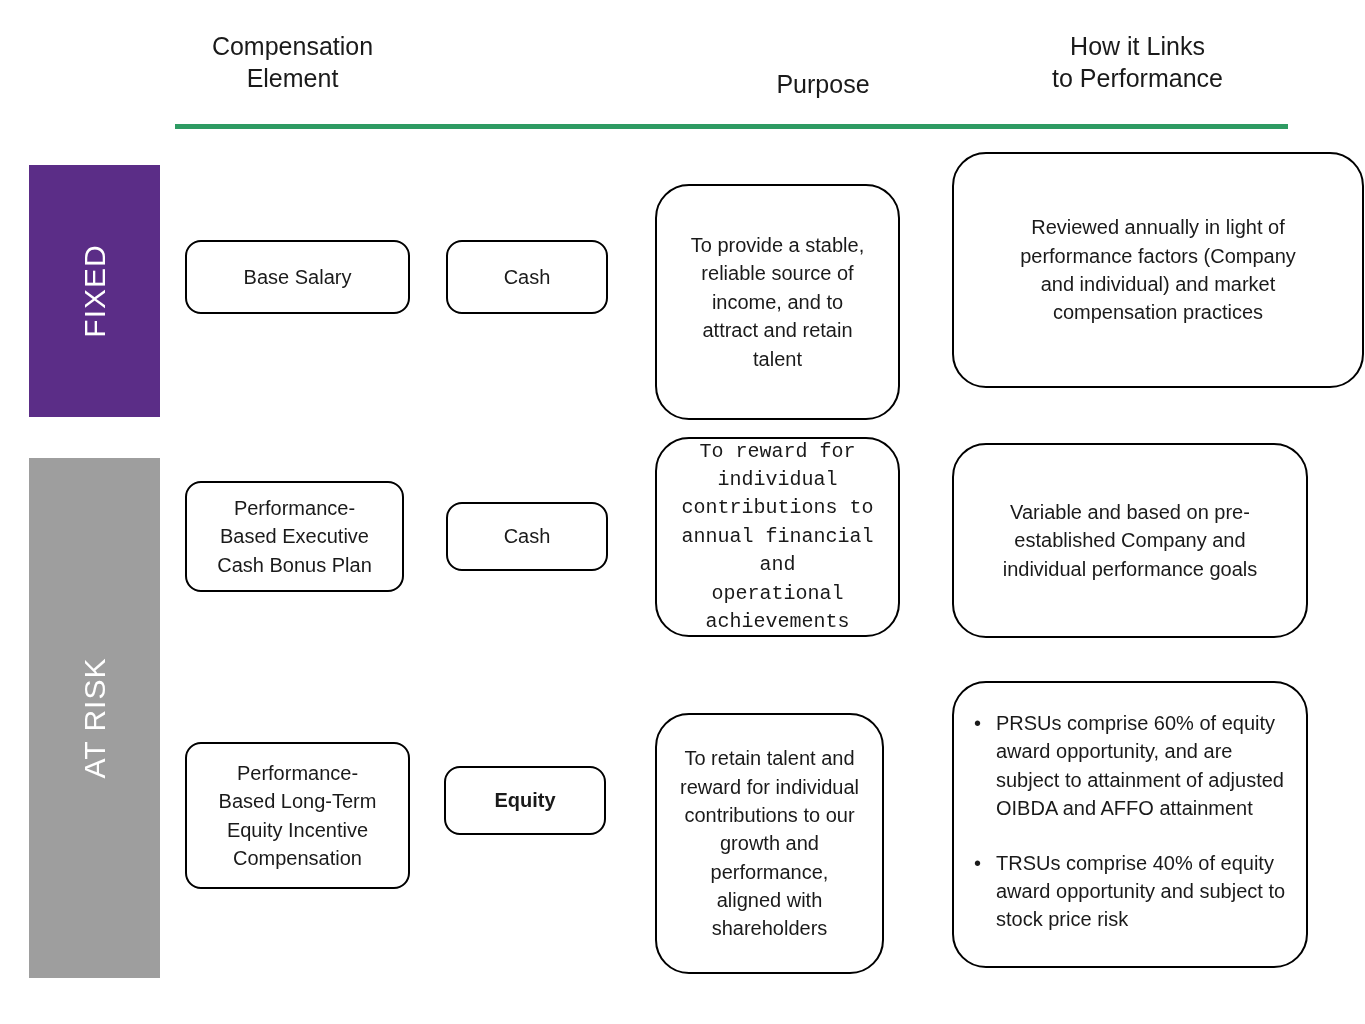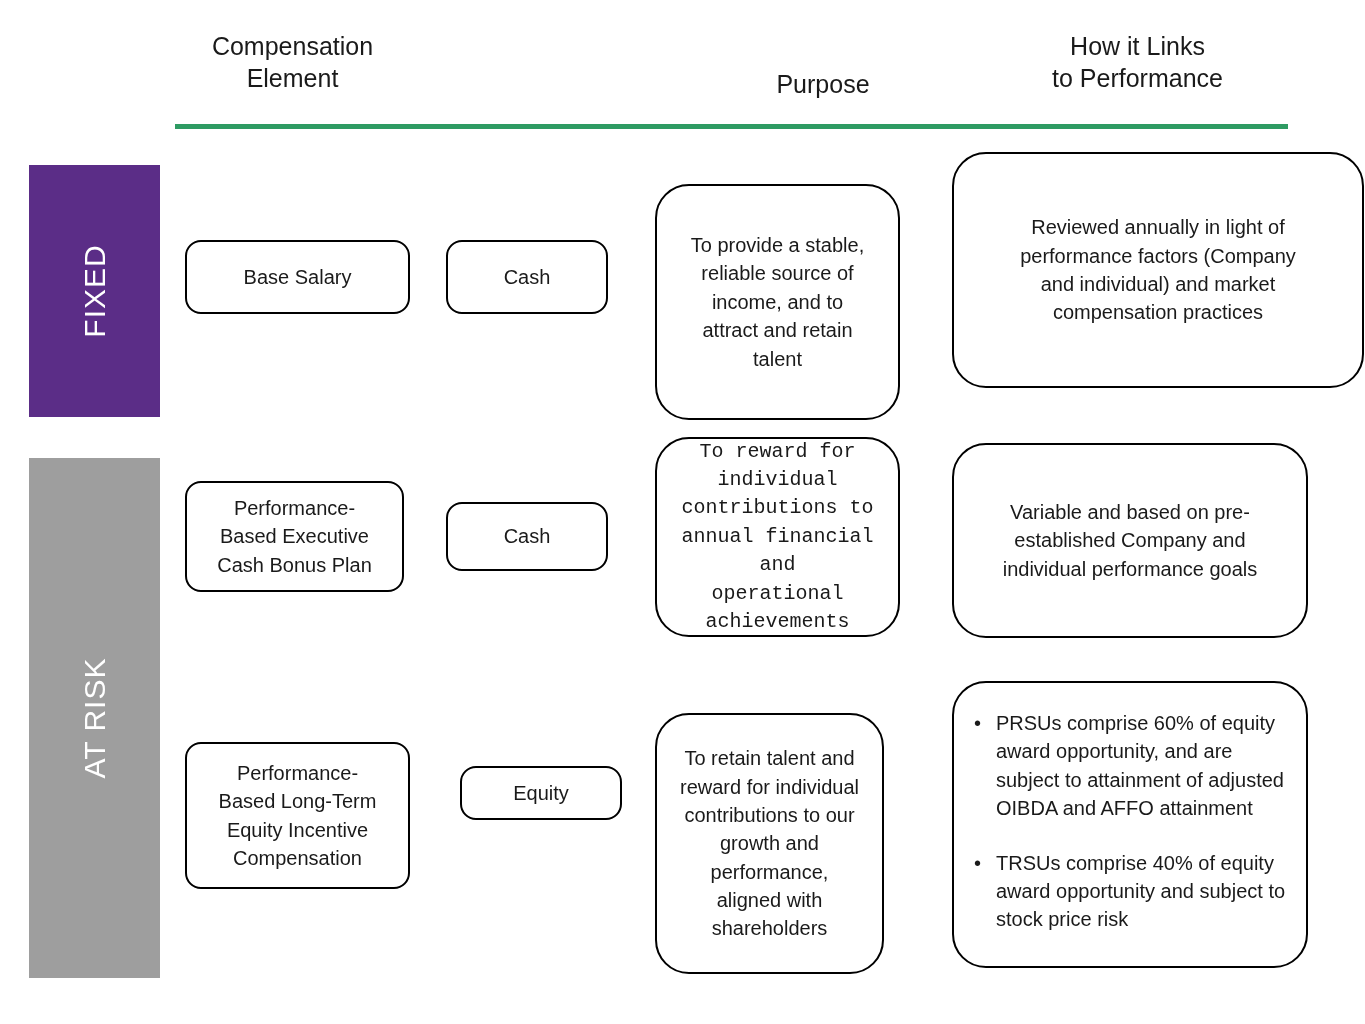--- a/index.html
+++ b/index.html
@@ -92,21 +92,21 @@
   #box-links-1   { left: 952px;  top: 152px; width: 412px; height: 236px; }
 
   
   #box-element-2 { left: 185px;  top: 481px; width: 219px; height: 111px; }
   #box-form-2    { left: 446px;  top: 502px; width: 162px; height: 69px; }
   #box-purpose-2 { left: 655px;  top: 437px; width: 245px; height: 200px; font-family: Liberation Mono, monospace; }
   #box-links-2   { left: 952px;  top: 443px; width: 356px; height: 195px; }
 
   
   #box-element-3 { left: 185px;  top: 742px; width: 225px; height: 147px; }
-  #box-form-3    { left: 460px;  top: 766px; width: 162px; height: 54px; }
+  #box-form-3    { left: 444px;  top: 766px; width: 162px; height: 69px; font-weight: bold; }
   #box-purpose-3 { left: 655px;  top: 681px; width: 229px; height: 261px; margin-top: 32px; }
 
   
   #box-links-3 {
     left: 952px;
     top: 681px;
     width: 356px;
     height: 287px;
     display: block;
     padding: 26px 20px 20px 16px;

